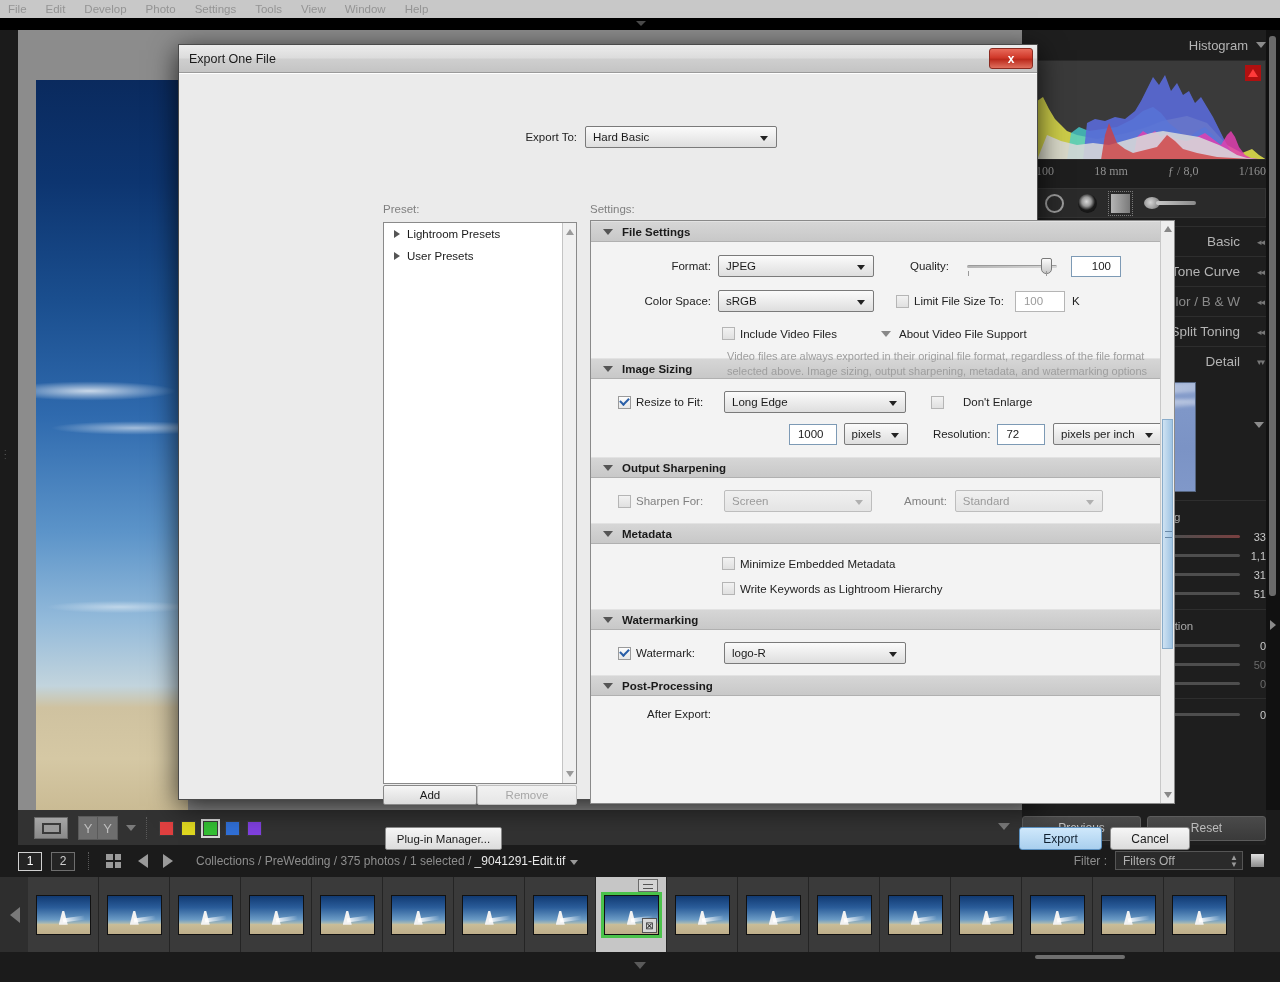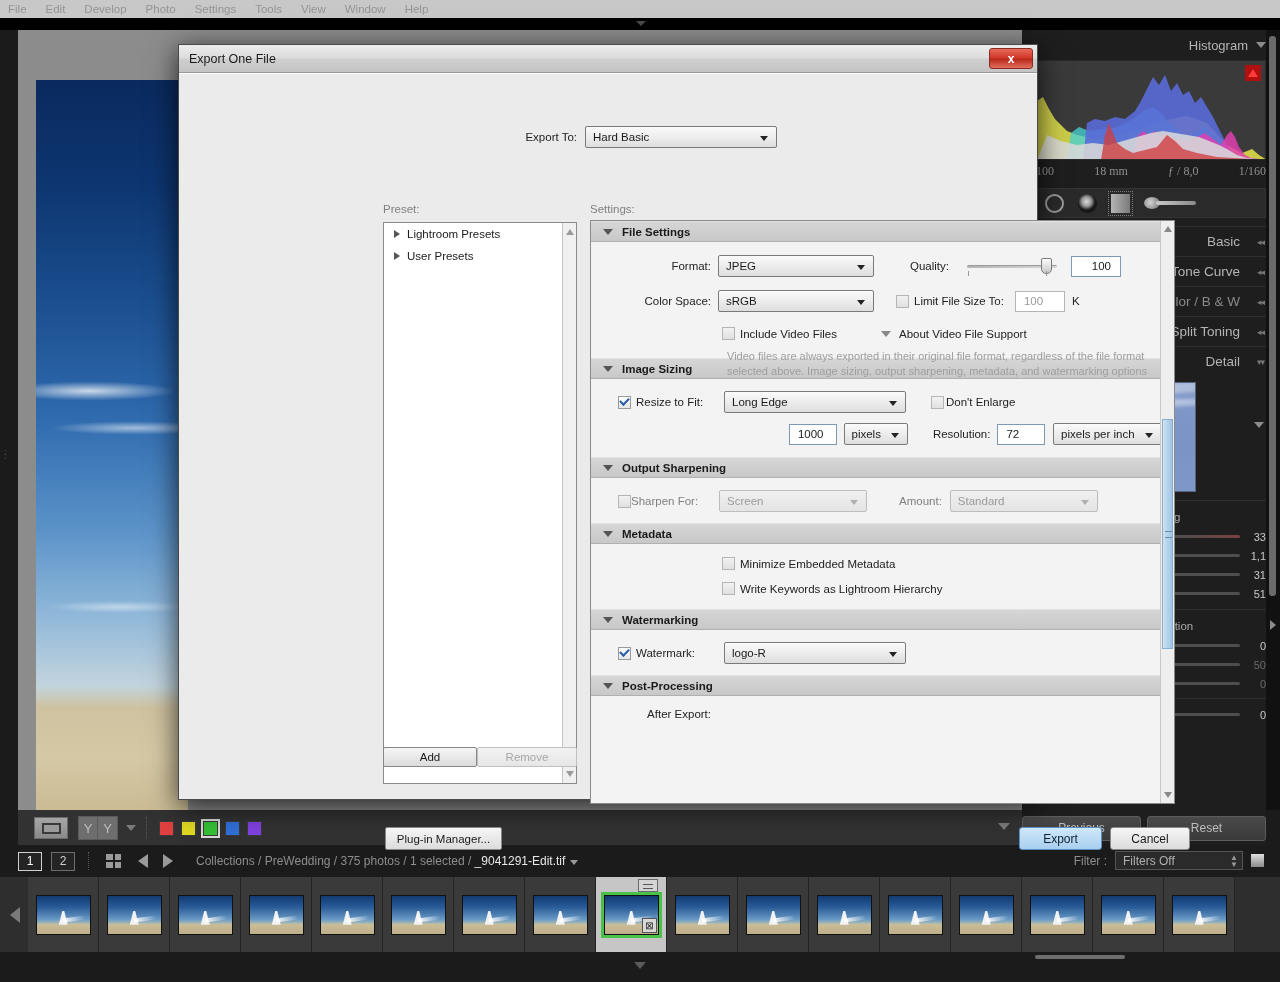--- a/index.html
+++ b/index.html
@@ -392,21 +392,21 @@
     background: #f0f0f0; border-left: 1px solid #c4c4c4;
   }
   #preset-scroll .up, #preset-scroll .dn {
     position:absolute; left:3px; width:0;height:0;
     border-left:4px solid transparent;border-right:4px solid transparent;
   }
   #preset-scroll .up { top: 6px; border-bottom:6px solid #9a9a9a; }
   #preset-scroll .dn { bottom: 6px; border-top:6px solid #9a9a9a; }
 
   #addremove {
-    position: absolute; left: 204px; top: 673px; width: 194px; display: flex;
+    position: absolute; left: 204px; top: 711px; width: 194px; display: flex;
   }
   .btn {
     height: 20px; background: linear-gradient(to bottom,#f6f6f6,#dcdcdc);
     border: 1px solid #888; border-radius: 2px;
     display:flex;align-items:center;justify-content:center;
     color:#1a1a1a; font-size:11.5px;
   }
   .btn.disabled { color: #a6a6a6; border-color:#c0c0c0;
     background: linear-gradient(to bottom,#f2f2f2,#e6e6e6); }
 
@@ -898,21 +898,21 @@
       <div class="sec-body" style="height:78px">
         <div style="position:absolute;left:0;top:12px;width:571px;display:flex;align-items:center">
           <span style="width:27px"></span>
           <span class="cbx checked"></span>
           <span class="frm-label" style="margin-left:5px;width:88px">Resize to Fit:</span>
           <span class="combo" style="width:182px">
             <span>Long Edge</span>
             <i class="arrow"></i>
           </span>
           <span class="cbx off" style="margin-left:25px"></span>
-          <span class="frm-label" style="margin-left:2px">Don't Enlarge</span>
+          <span class="frm-label" style="margin-left:19px">Don't Enlarge</span>
         </div>
         <div style="position:absolute;left:0;top:44px;width:571px;display:flex;align-items:center">
           <span style="width:200px"></span>
           <span class="txtin center" style="width:48px">1000</span>
           <span class="combo" style="width:65px;margin-left:7px">
             <span>pixels</span>
             <i class="arrow"></i>
           </span>
           <span class="frm-label" style="margin-left:25px">Resolution:</span>
           <span class="txtin center" style="width:48px;margin-left:7px">72</span>
@@ -924,21 +924,21 @@
       </div>
 
       <div class="sec-hdr">
         <i class="tri"></i>
         <span>Output Sharpening</span>
       </div>
       <div class="sec-body" style="height:45px">
         <div style="position:absolute;left:0;top:12px;width:571px;display:flex;align-items:center">
           <span style="width:27px"></span>
           <span class="cbx off"></span>
-          <span class="grey-label" style="width:88px">Sharpen For:</span>
+          <span class="grey-label" style="margin-left:5px;width:88px">Sharpen For:</span>
           <span class="combo disabled" style="width:148px">
             <span>Screen</span>
             <i class="arrow"></i>
           </span>
           <span class="grey-label" style="margin-left:32px">Amount:</span>
           <span class="combo disabled" style="width:148px;margin-left:8px">
             <span>Standard</span>
             <i class="arrow"></i>
           </span>
         </div>

